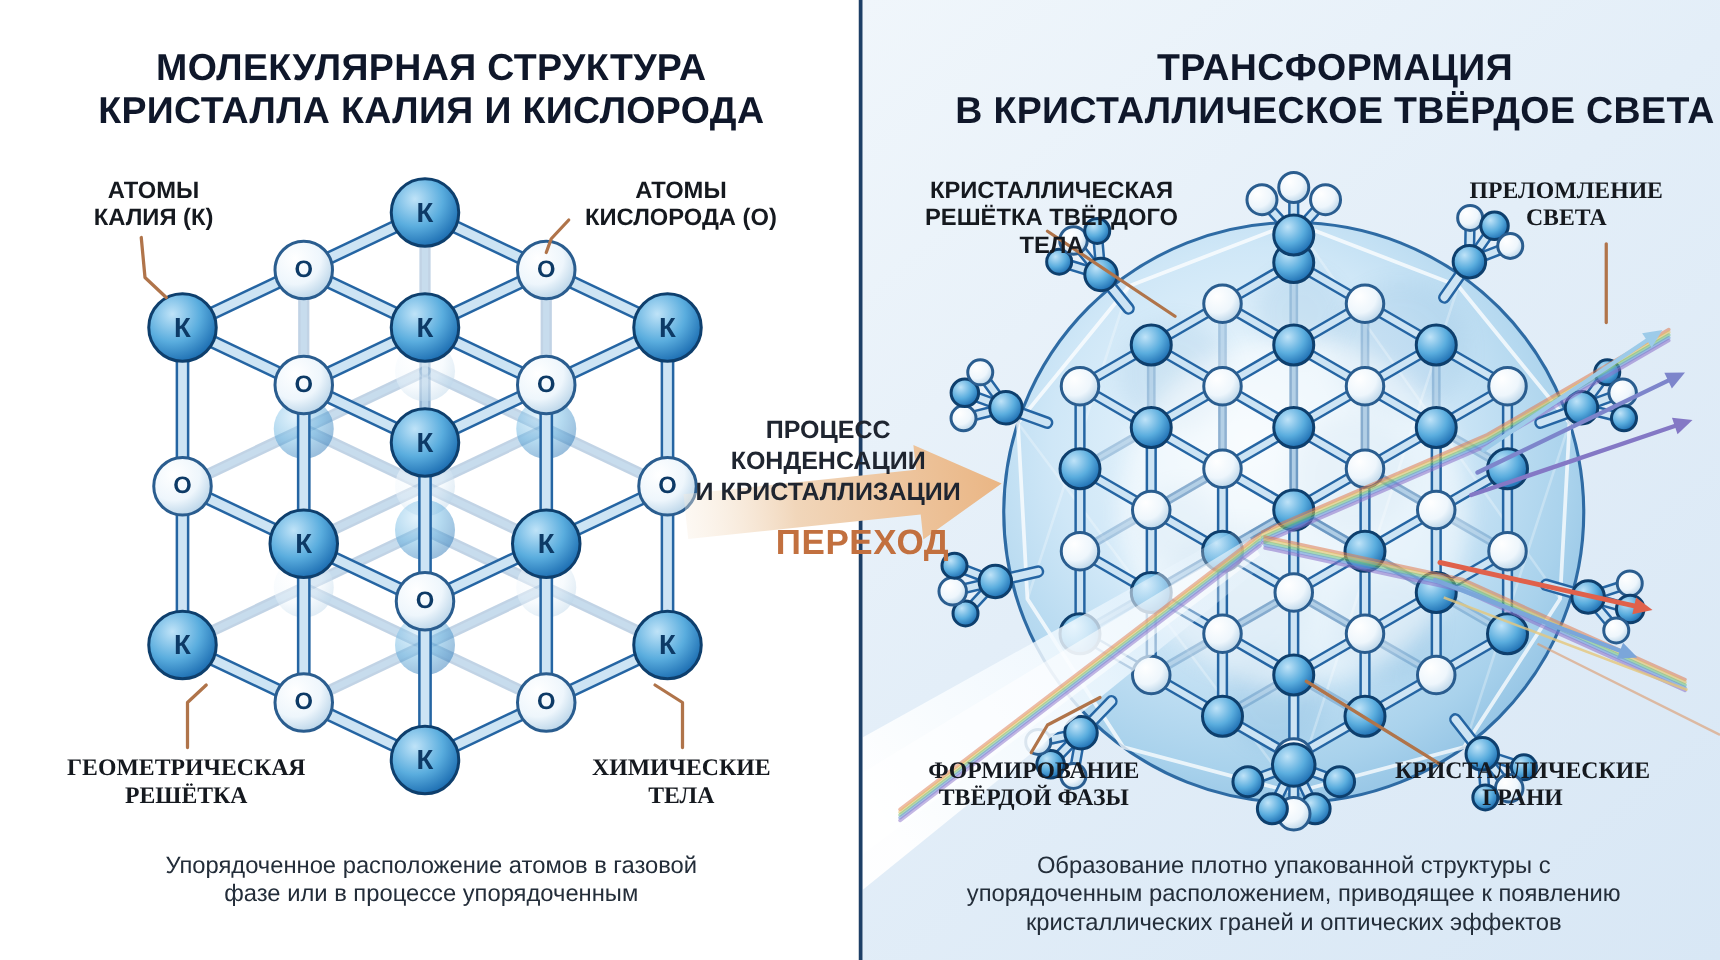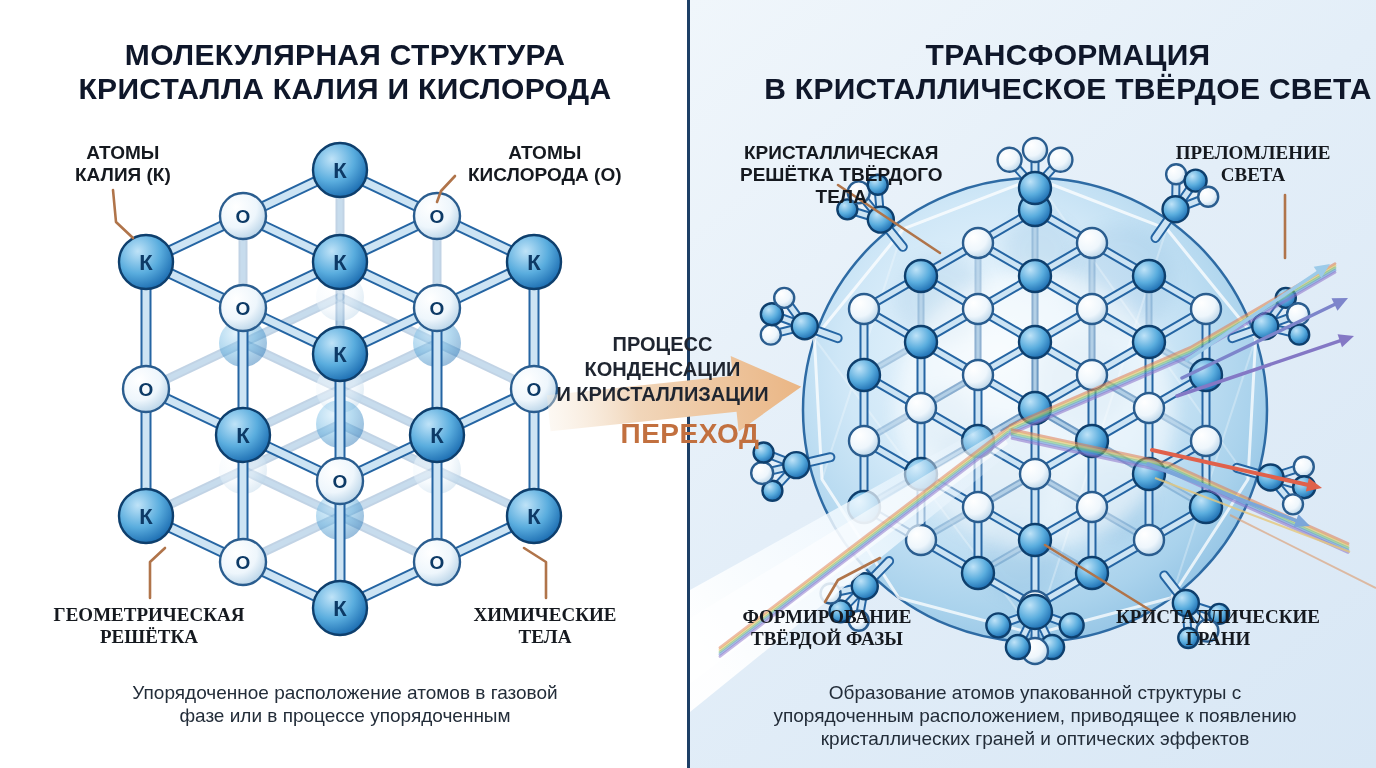--- a/index.html
+++ b/index.html
@@ -842,16 +842,16 @@
   <div>ФОРМИРОВАНИЕ</div>
   <div>ТВЁРДОЙ ФАЗЫ</div>
 </div>
 
 <div class="abs lbl center" style="left:1108px;top:606px;width:220px;">
   <div>КРИСТАЛЛИЧЕСКИЕ</div>
   <div>ГРАНИ</div>
 </div>
 
 <div class="abs cap" style="left:725px;top:681px;width:620px;">
-  <div>Образование атомов упакованной структуры с</div>
+  <div>Образование плотно упакованной структуры с</div>
   <div>упорядоченным расположением, приводящее к появлению</div>
   <div>кристаллических граней и оптических эффектов</div>
 </div>
 
 </body></html>

